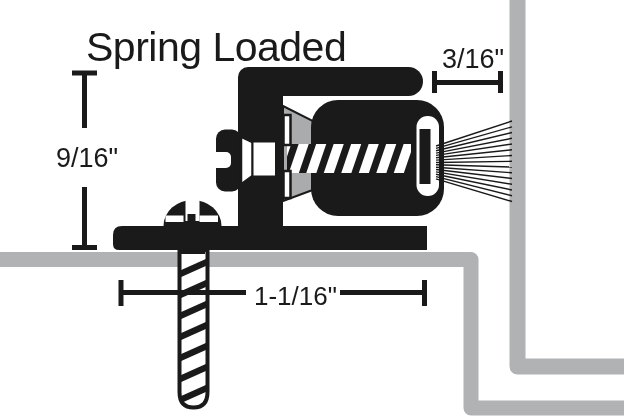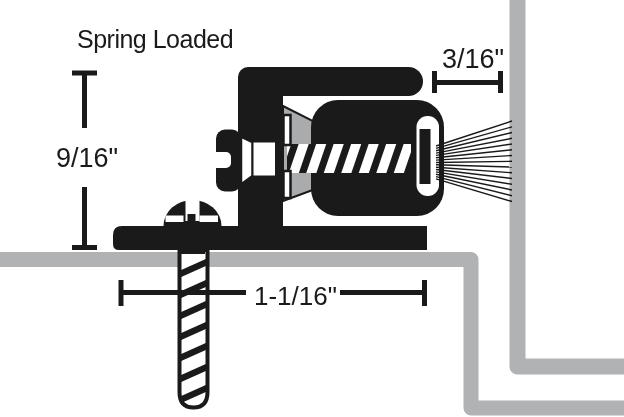--- a/index.html
+++ b/index.html
@@ -2,21 +2,21 @@
 <html><head>
 <meta charset="utf-8">
 <style>
   html,body{margin:0;padding:0;background:#fff;}
   .stage{
     position:relative;width:624px;height:417px;background:#fff;overflow:hidden;
     font-family:"Liberation Sans",sans-serif;color:#1a1a1a;
   }
   .stage svg{position:absolute;left:0;top:0;}
   .label{position:absolute;white-space:nowrap;color:#1a1a1a;line-height:1;}
-  .title-label{left:77px;top:27px;font-size:25px;letter-spacing:-0.5px;}
+  .title-label{left:86px;top:27px;font-size:41px;letter-spacing:-0.5px;}
   .dim-label{font-size:27px;}
   .dim-height{left:56px;top:145px;}
   .dim-reach{left:442px;top:46px;}
   .dim-base{left:254px;top:283px;font-size:26px;}
 </style>
 </head>
 <body>
 
 <div class="stage">
 

